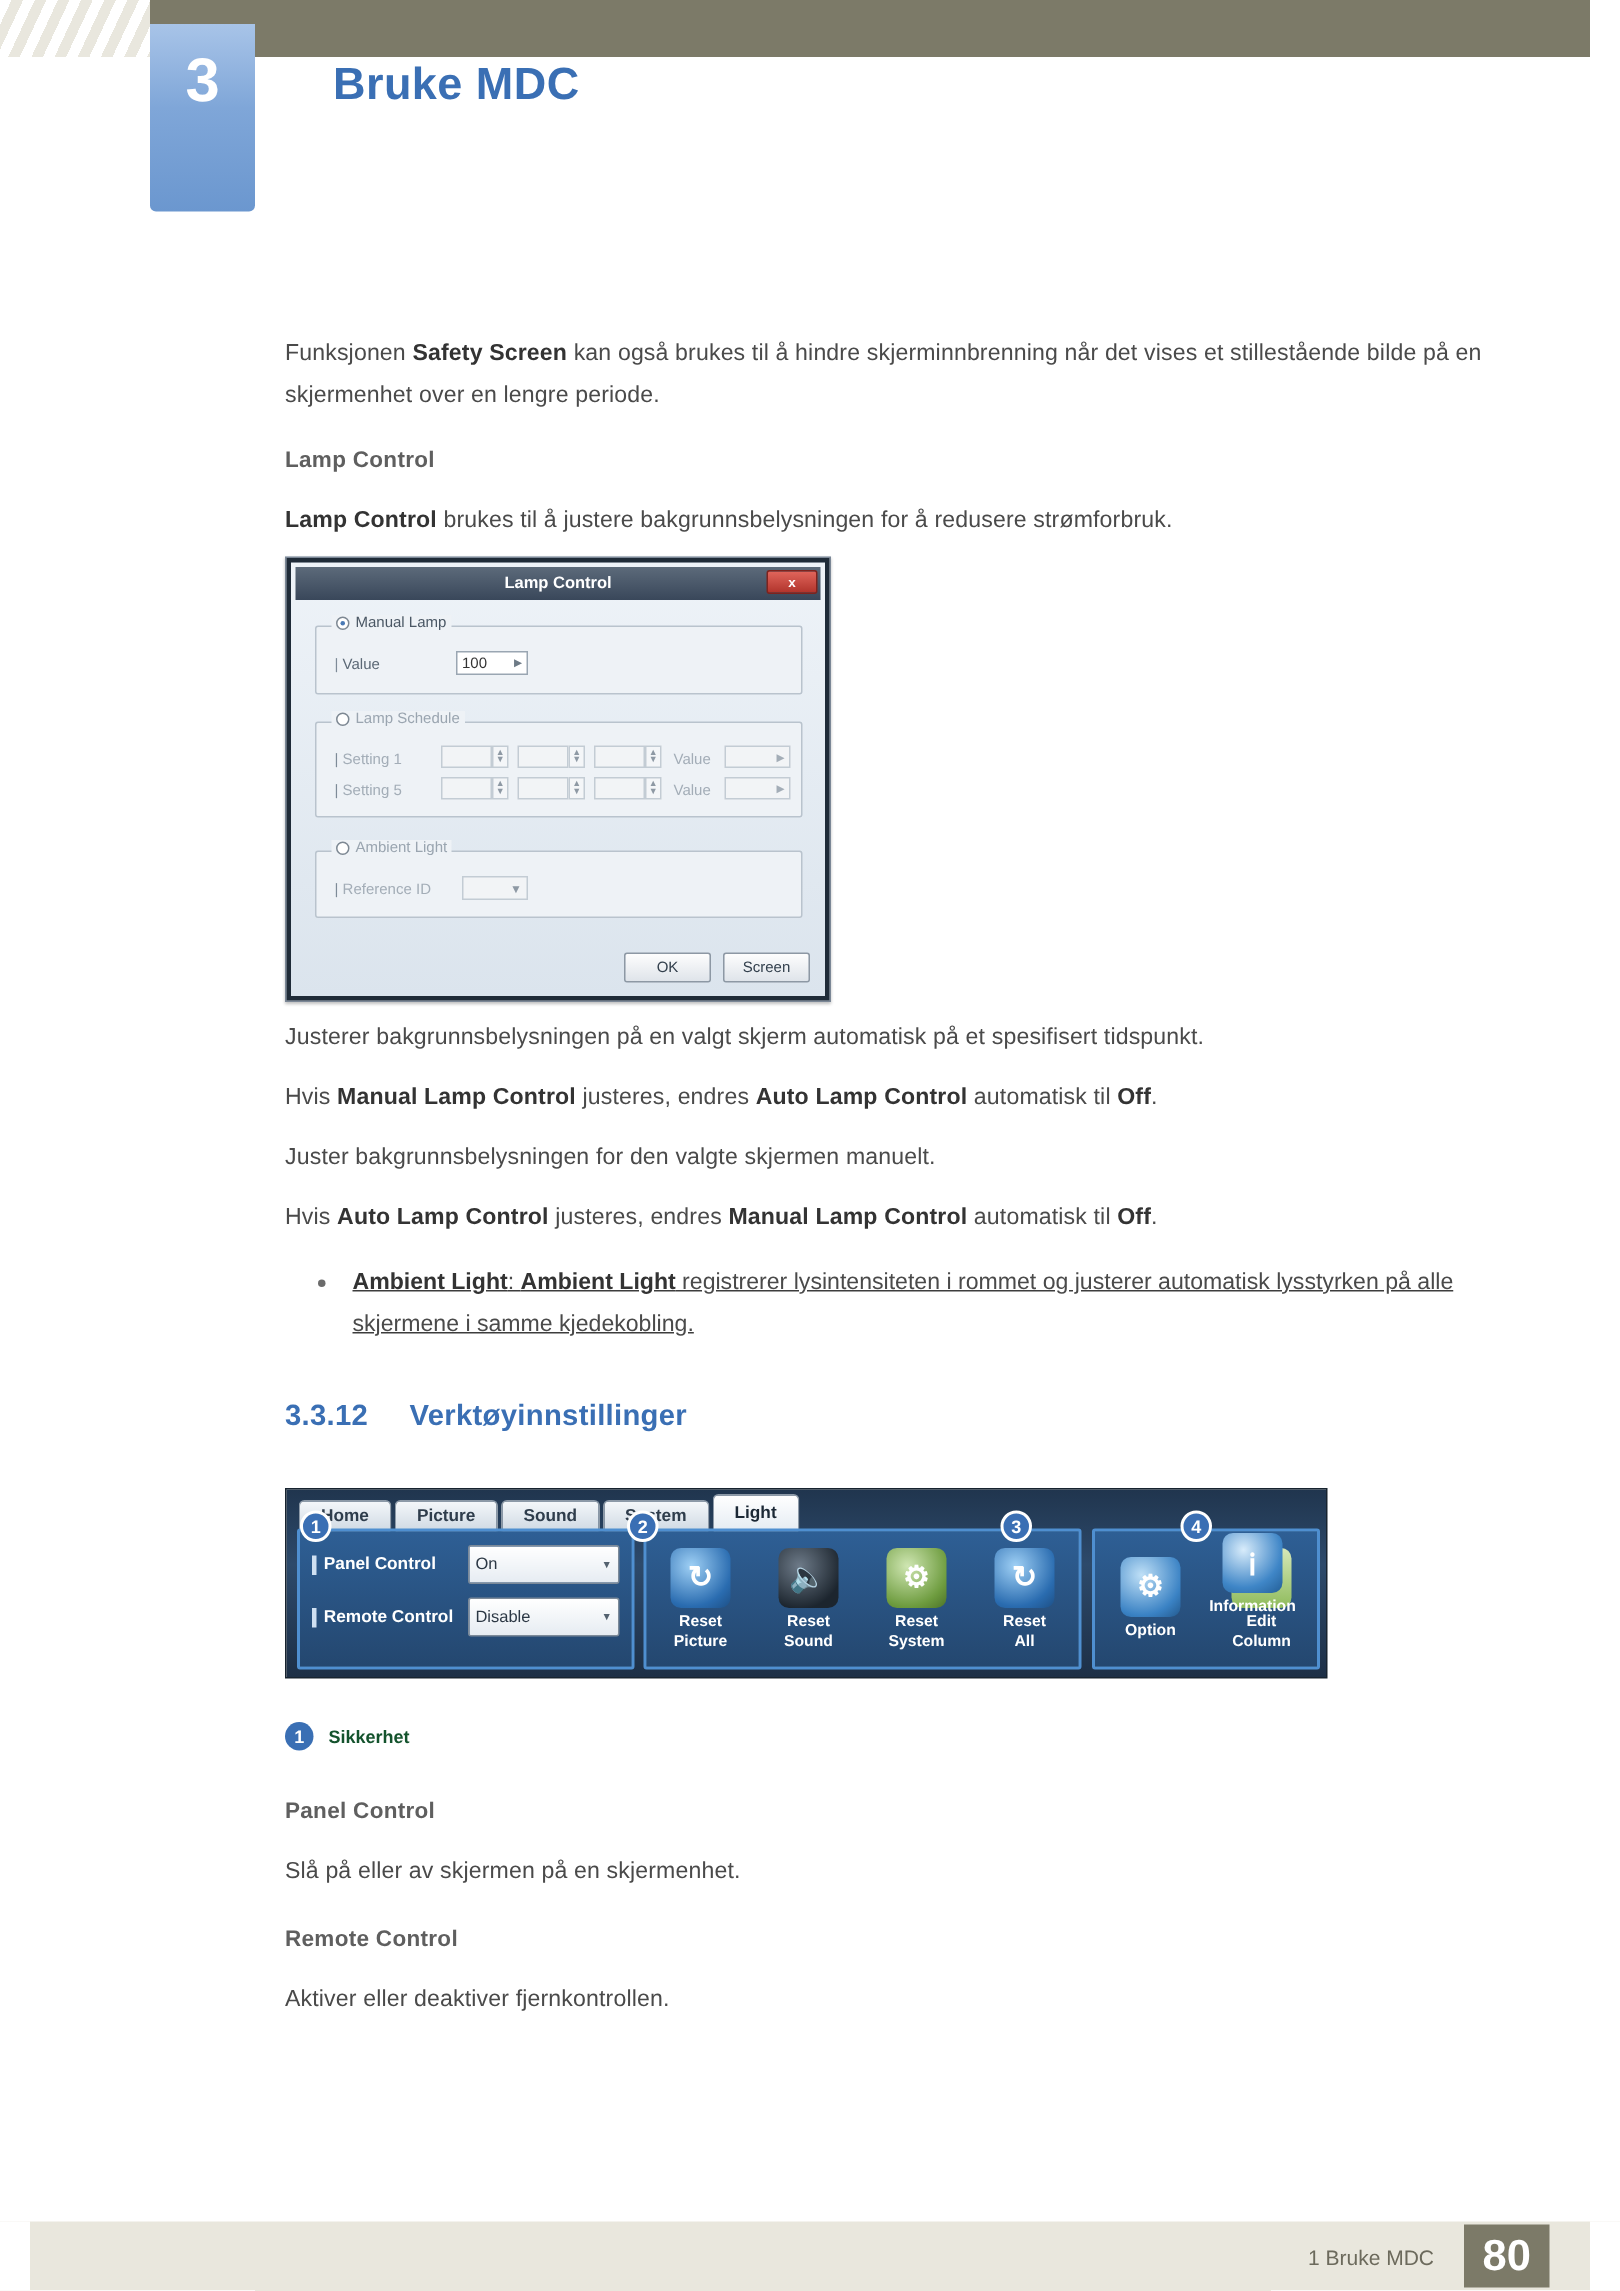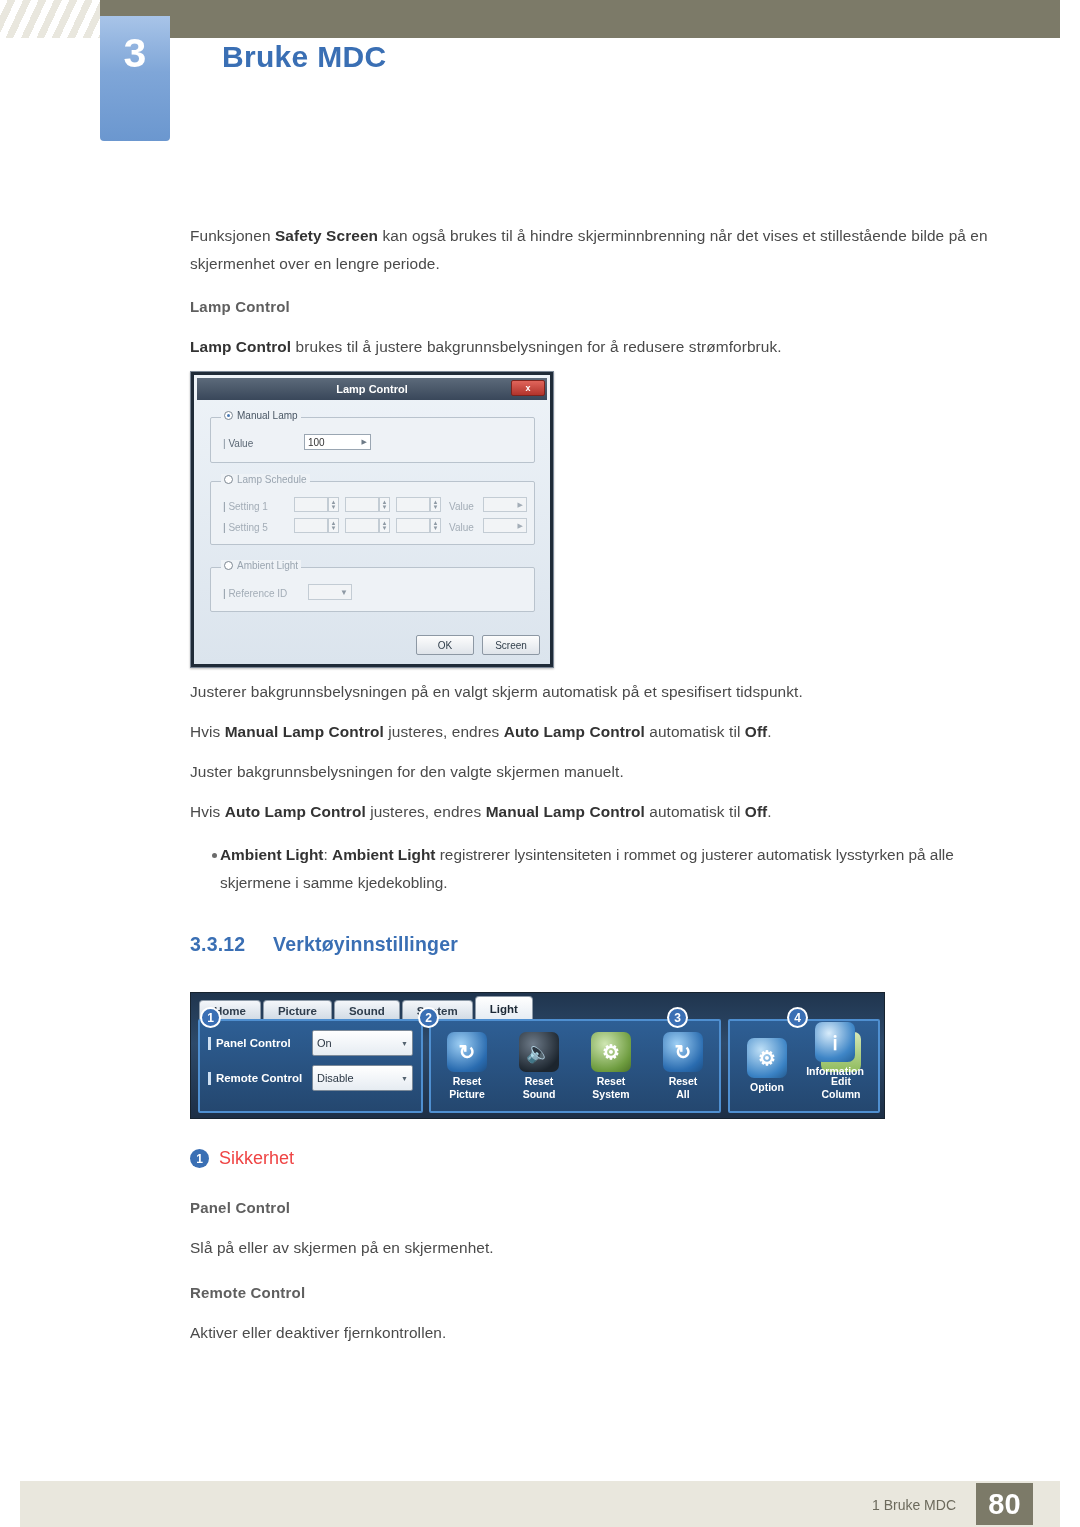--- a/index.html
+++ b/index.html
@@ -51,21 +51,21 @@
     color:#4a4a4a;
     letter-spacing:0.1px;
   }
   .para b { color:#333333; font-weight:bold; }
   .sub-head {
     position:absolute;
     font-size:15px; font-weight:bold; color:#5f5f5f;
     letter-spacing:0.2px;
   }
   .bullet-row {
-    position:absolute; display:flex; gap:3px;
+    position:absolute; display:flex; gap:18px;text-decoration:underline;
   }
   .bullet-dot {
     width:5px; height:5px; border-radius:50%; background:#6b6b6b;
     margin-top:12px; flex:0 0 auto;
   }
   .bullet-text {
     font-size:15.4px; line-height:28px; color:#4a4a4a;
   }
   .bullet-text b { color:#333; font-weight:bold; }
 
@@ -80,21 +80,21 @@
     position:absolute; left:190px; top:1148px;
     display:flex; align-items:center; gap:10px;
   }
   .callout-badge {
     width:19px; height:19px; border-radius:50%;
     background:#3a6fb4; color:#fff;
     font-size:12px; font-weight:bold;
     display:flex; align-items:center; justify-content:center;
   }
   .callout-head .txt {
-    font-size:18px; font-weight:normal; color:#ef4444;
+    font-size:12px; font-weight:bold; color:#14532d;
   }
 
   
   .lamp-dlg {
     position:absolute; left:190px; top:371px; width:364px; height:297px;
     background:#d9e2ec;
     border:1px solid #7b8796;
     box-shadow:0 1px 2px rgba(0,0,0,.25);
   }
   .lamp-outer {
@@ -300,21 +300,21 @@
     <div class="lamp-close">x</div>
 
     <div class="grp" style="left:16px; top:42px; width:325px; height:46px;">
       <div class="grp-title">
         <span class="radio on"></span>
         <span class="lbl">Manual Lamp</span>
       </div>
       <div class="field-lbl" style="left:12px; top:20px;">
         <span class="tick">|</span> <span>Value</span>
       </div>
-      <div class="num-box" style="left:93px; top:16px; width:67px; height:16px;">
+      <div class="num-box" style="left:93px; top:16px; width:48px; height:16px;">
         <span>100</span>
         <span style="font-size:7px;color:#6d7a86;">▶</span>
       </div>
     </div>
 
     <div class="grp" style="left:16px; top:106px; width:325px; height:64px;">
       <div class="grp-title">
         <span class="radio"></span>
         <span class="lbl dim">Lamp Schedule</span>
       </div>

